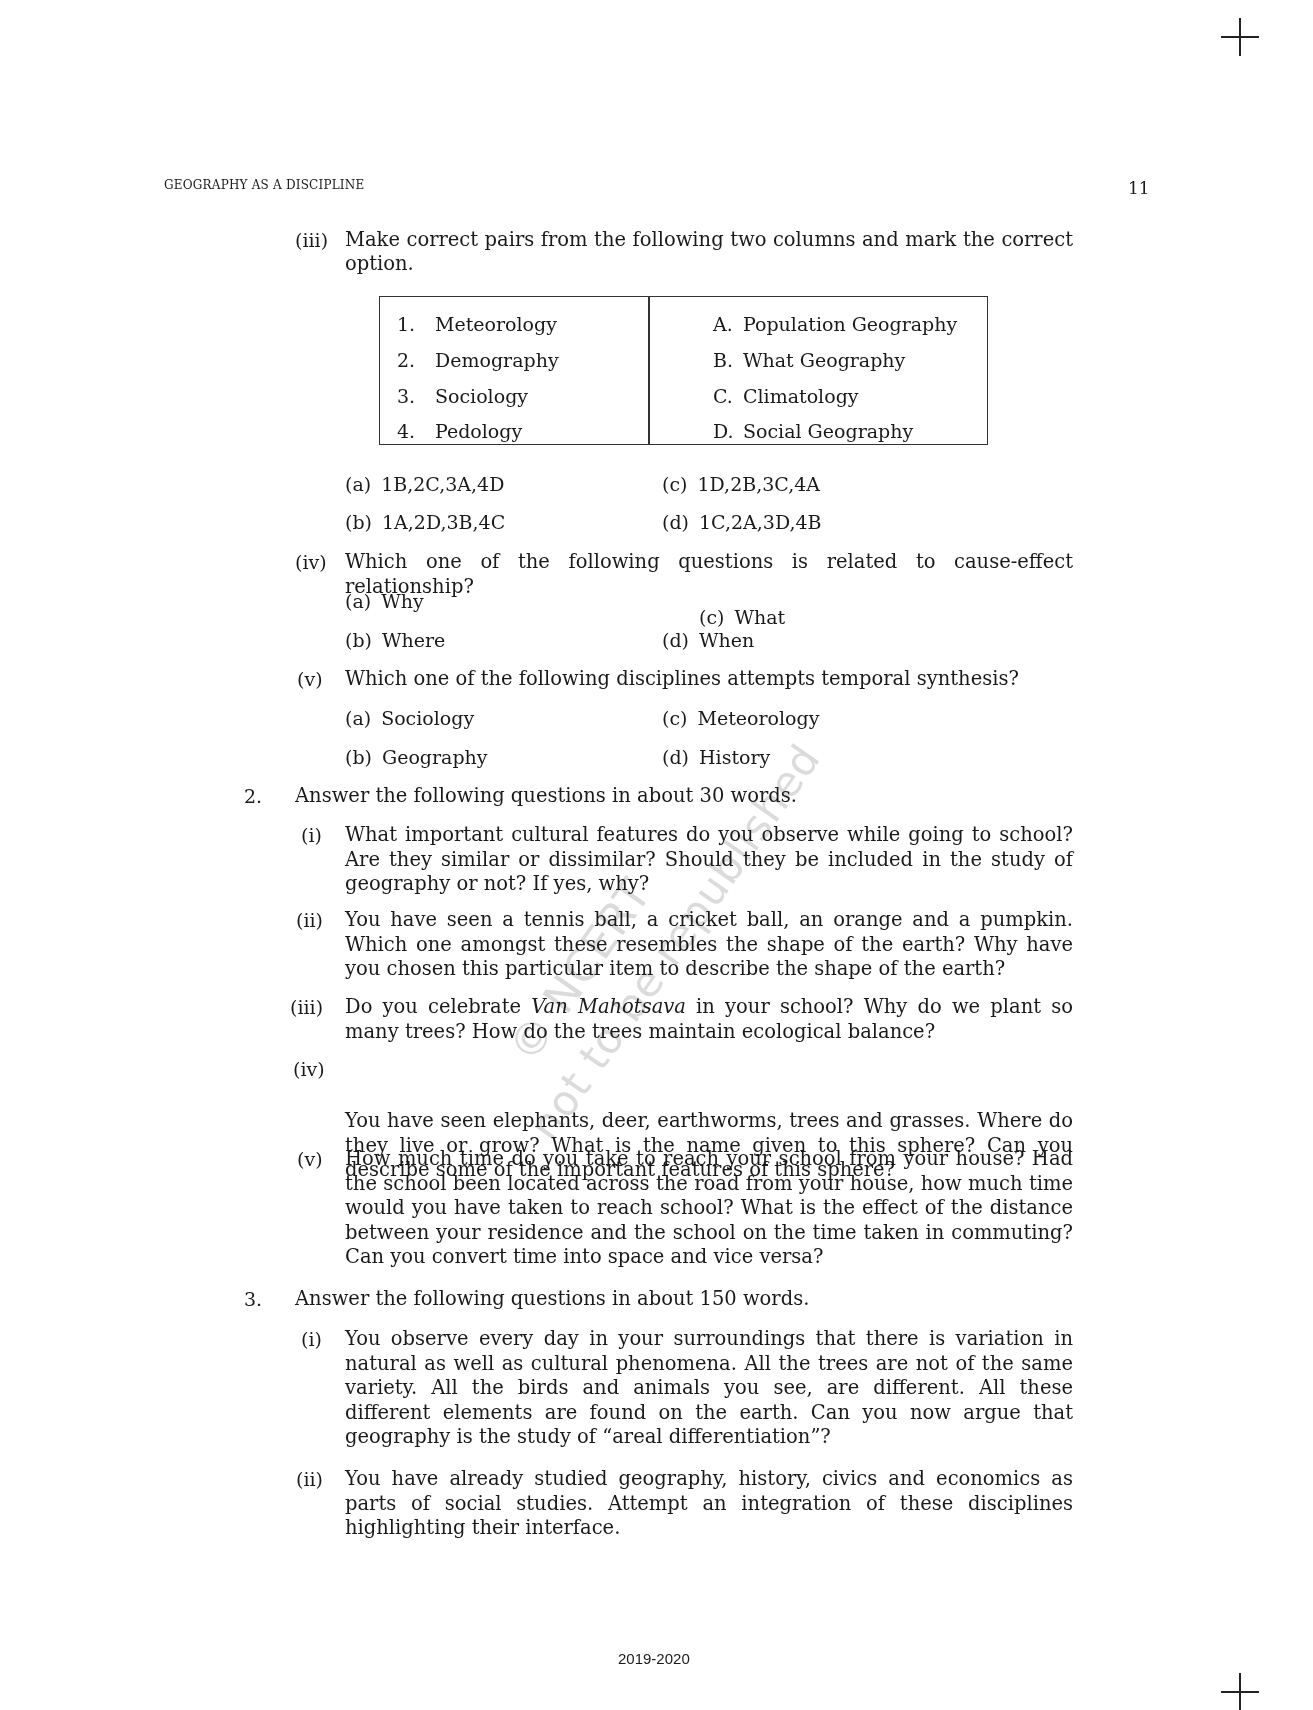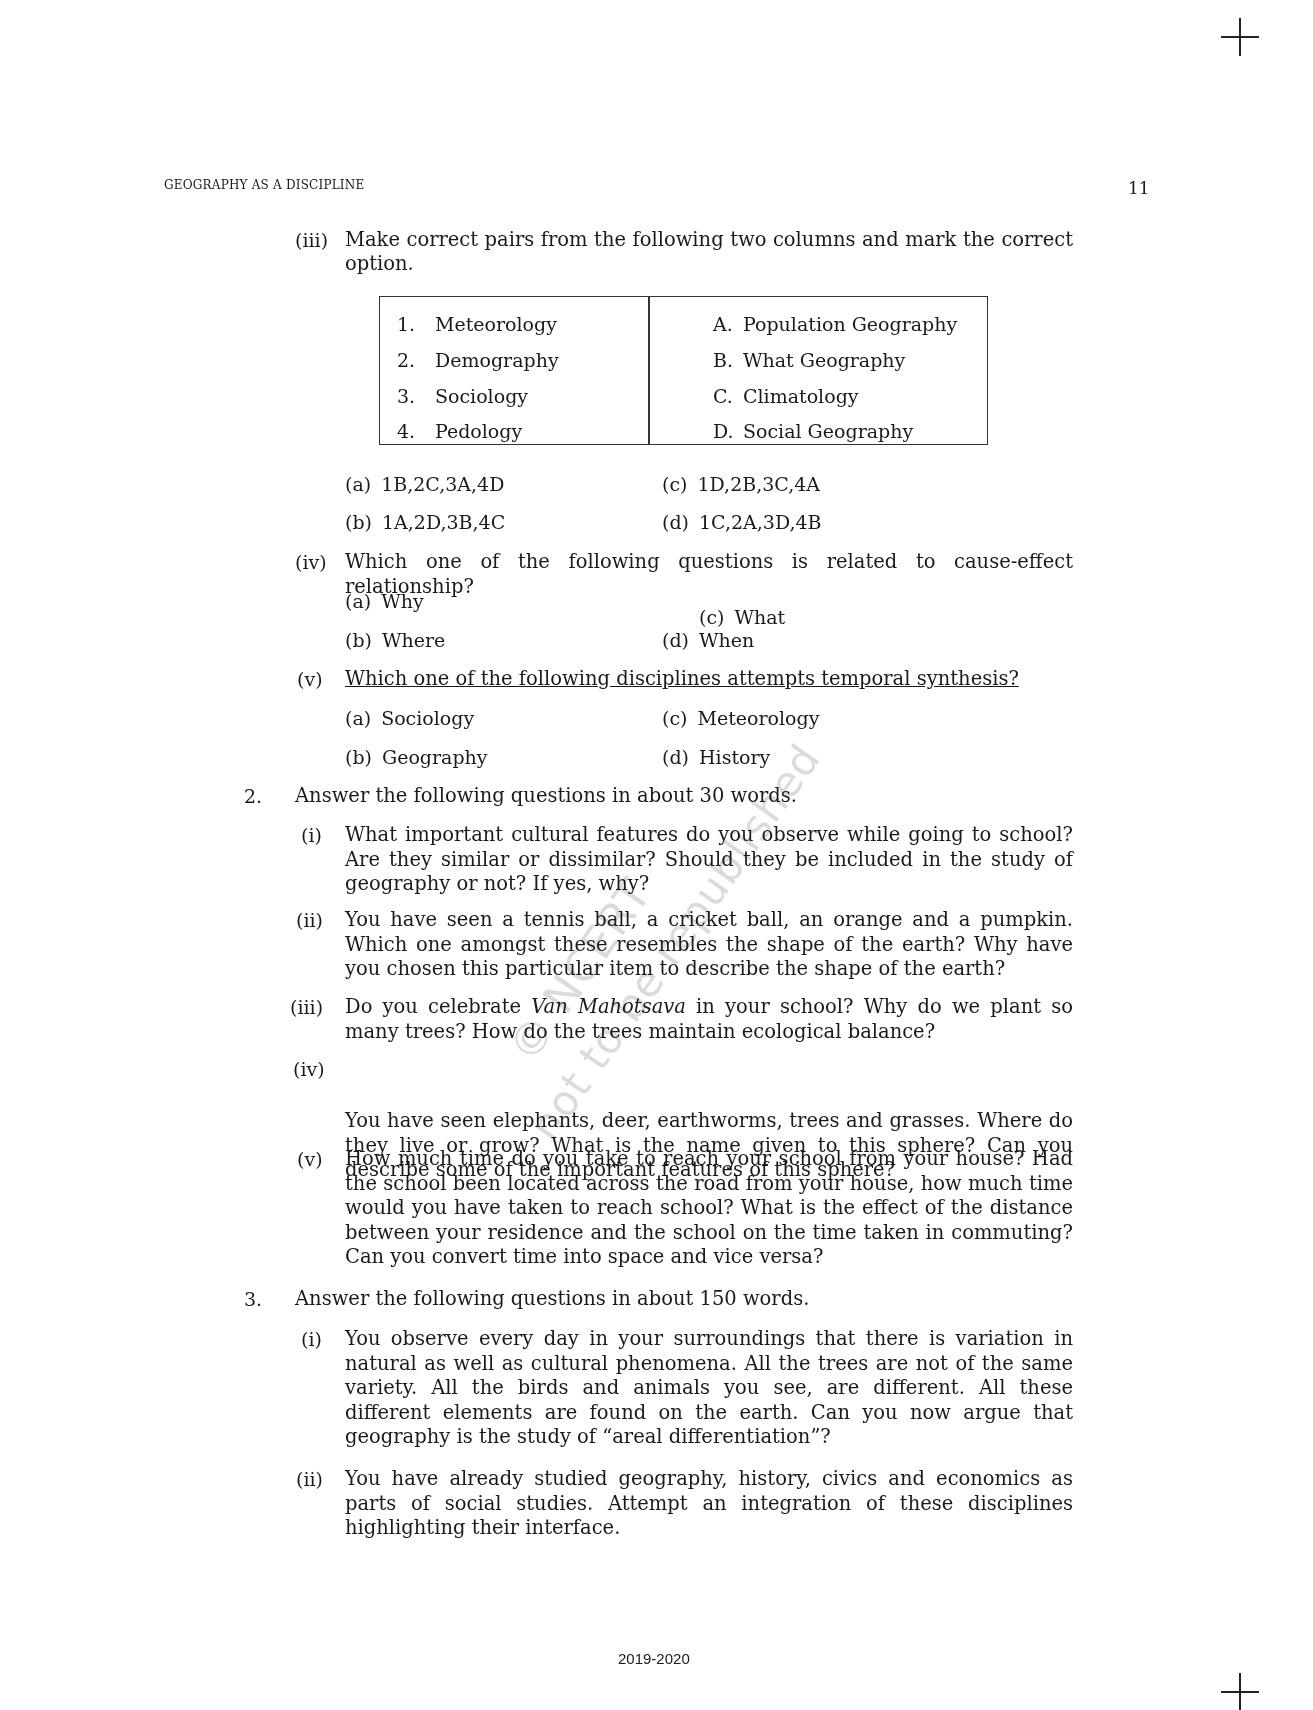--- a/index.html
+++ b/index.html
@@ -79,21 +79,21 @@
   <div class="lbl" style="left:295px; top:550px;">(iv)</div>
   <div class="txt last" style="top:550px; text-align-last: justify;">Which one of the following questions is related to cause-effect relationship?</div>
   <div class="opt" style="left:345px; top:589px;"><span class="ol">(a)</span><span>Why</span></div>
   <div class="opt" style="left:345px; top:628px;"><span class="ol">(b)</span><span>Where</span></div>
   <div class="opt" style="left:662px; top:605px;margin-left:37px;"><span class="ol">(c)</span><span>What</span></div>
   <div class="opt" style="left:662px; top:628px;"><span class="ol">(d)</span><span>When</span></div>
 </div>
 
 <div>
   <div class="lbl" style="left:297px; top:667px;">(v)</div>
-  <div class="txt last" style="top:667px;text-decoration:underline;">Which one of the following disciplines attempts temporal synthesis?</div>
+  <div class="txt last" style="top:667px;">Which one of the following disciplines attempts temporal synthesis?</div>
   <div class="opt" style="left:345px; top:706px;"><span class="ol">(a)</span><span>Sociology</span></div>
   <div class="opt" style="left:345px; top:745px;"><span class="ol">(b)</span><span>Geography</span></div>
   <div class="opt" style="left:662px; top:706px;"><span class="ol">(c)</span><span>Meteorology</span></div>
   <div class="opt" style="left:662px; top:745px;"><span class="ol">(d)</span><span>History</span></div>
 </div>
 
 <div>
   <div class="lbl" style="left:244px; top:784px;">2.</div>
   <div class="lbl" style="left:295px; top:784px; font-size:19.5px;">Answer the following questions in about 30 words.</div>
 

